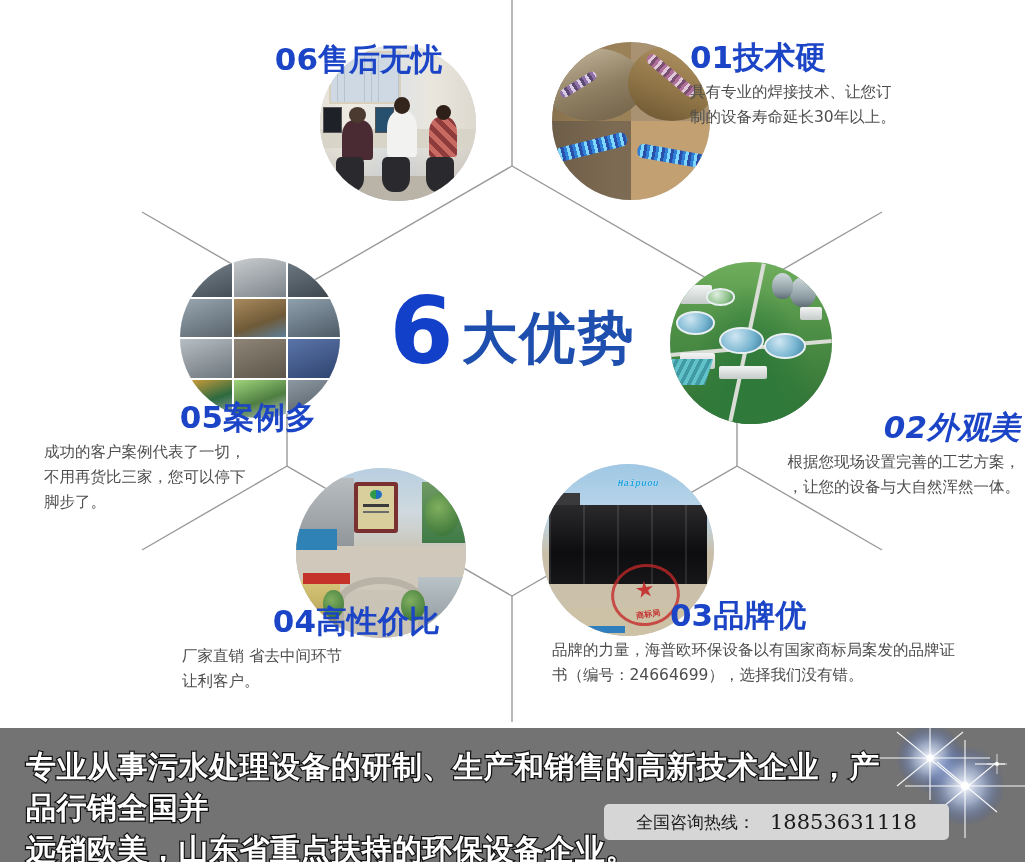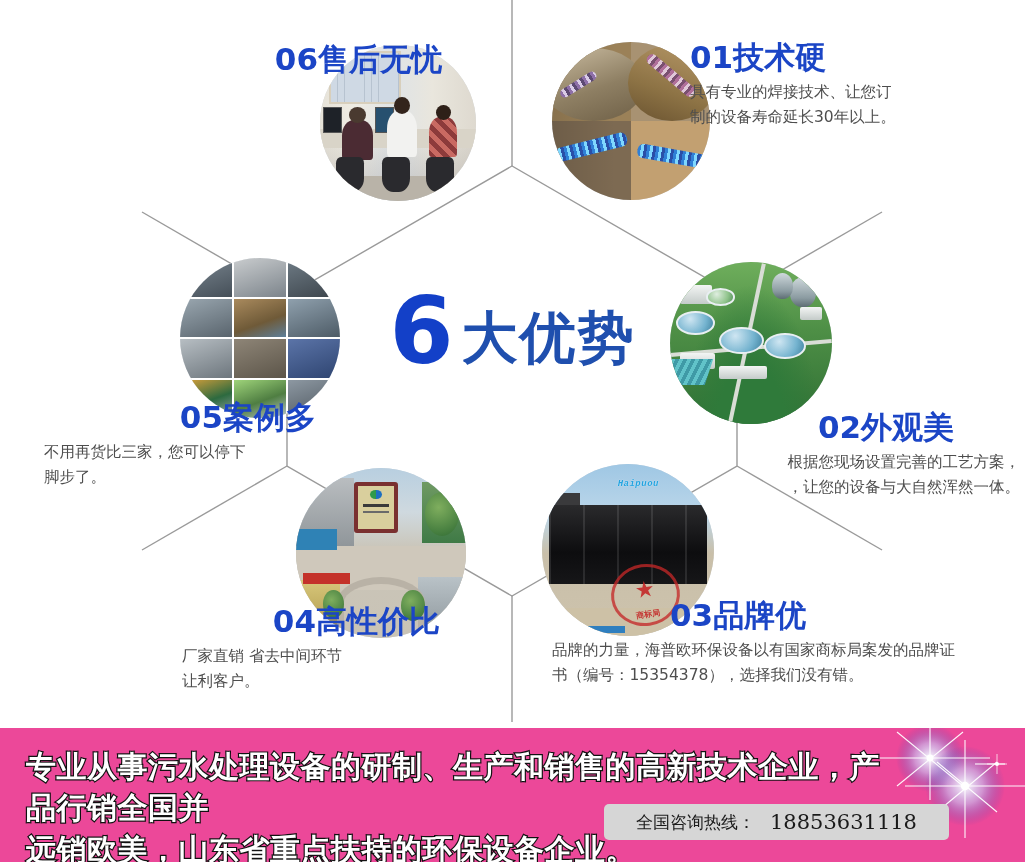--- a/index.html
+++ b/index.html
@@ -186,35 +186,35 @@
 
   #f01{left:672px;top:42px;width:345px;margin-left:18px;}
   #f01 .title{text-align:left;}
   #f01 .desc{text-align:left;}
 
   #f05{left:16px;top:402px;width:300px;}
   #f05 .title{text-align:right;padding-left:62px;}
   #f05 .desc{text-align:left;padding-left:28px;}
 
   #f02{left:672px;top:412px;width:348px;}
-  #f02 .title{text-align:center;padding-left:80px;}
+  #f02 .title{text-align:right;padding-left:80px;font-style:italic;}
   #f02 .desc{text-align:right;}
 
   #f04{left:110px;top:606px;width:330px;}
   #f04 .title{text-align:right;padding-left:50px;}
   #f04 .desc{text-align:left;padding-left:72px;}
 
   #f03{left:530px;top:600px;width:492px;}
   #f03 .title{text-align:left;padding-left:140px;}
   #f03 .desc{text-align:left;padding-left:22px;}
 
   
   #banner{
     position:absolute;left:0;top:728px;width:1025px;height:134px;
-    background:#ec4899;overflow:hidden;
+    background:#737373;overflow:hidden;
   }
   #banner .sparkles{position:absolute;right:0;top:0;width:260px;height:134px;pointer-events:none;}
   #banner .btext{
     position:absolute;left:26px;top:18px;width:870px;
     color:#ffffff;font-size:30px;font-weight:bold;line-height:1.38;
     letter-spacing:.5px;
     -webkit-text-stroke:2.4px #111;
     paint-order:stroke fill;
     text-shadow:0 0 0 #111;
   }
@@ -353,20 +353,21 @@
     <div class="title">01技术硬</div>
     <div class="desc">
       <div>具有专业的焊接技术、让您订</div>
       <div>制的设备寿命延长30年以上。</div>
     </div>
   </div>
 
   <div class="feat" id="f05">
     <div class="title">05案例多</div>
     <div class="desc">
+      <div>成功的客户案例代表了一切，</div>
       <div>不用再货比三家，您可以停下</div>
       <div>脚步了。</div>
     </div>
   </div>
 
   <div class="feat" id="f02">
     <div class="title">02外观美</div>
     <div class="desc">
       <div>根据您现场设置完善的工艺方案，</div>
       <div>，让您的设备与大自然浑然一体。</div>
@@ -378,21 +379,21 @@
     <div class="desc">
       <div>厂家直销 省去中间环节</div>
       <div>让利客户。</div>
     </div>
   </div>
 
   <div class="feat" id="f03">
     <div class="title">03品牌优</div>
     <div class="desc">
       <div>品牌的力量，海普欧环保设备以有国家商标局案发的品牌证</div>
-      <div>书（编号：15354378），选择我们没有错。</div>
+      <div>书（编号：24664699），选择我们没有错。</div>
     </div>
   </div>
 
   <div id="banner">
     <svg class="sparkles" viewBox="0 0 260 134">
       <defs>
         <radialGradient id="gl" cx="50%" cy="50%" r="50%">
           <stop offset="0%" stop-color="#ffffff" stop-opacity="1"></stop>
           <stop offset="45%" stop-color="#bcd2ff" stop-opacity=".55"></stop>
           <stop offset="100%" stop-color="#1240b8" stop-opacity="0"></stop>

